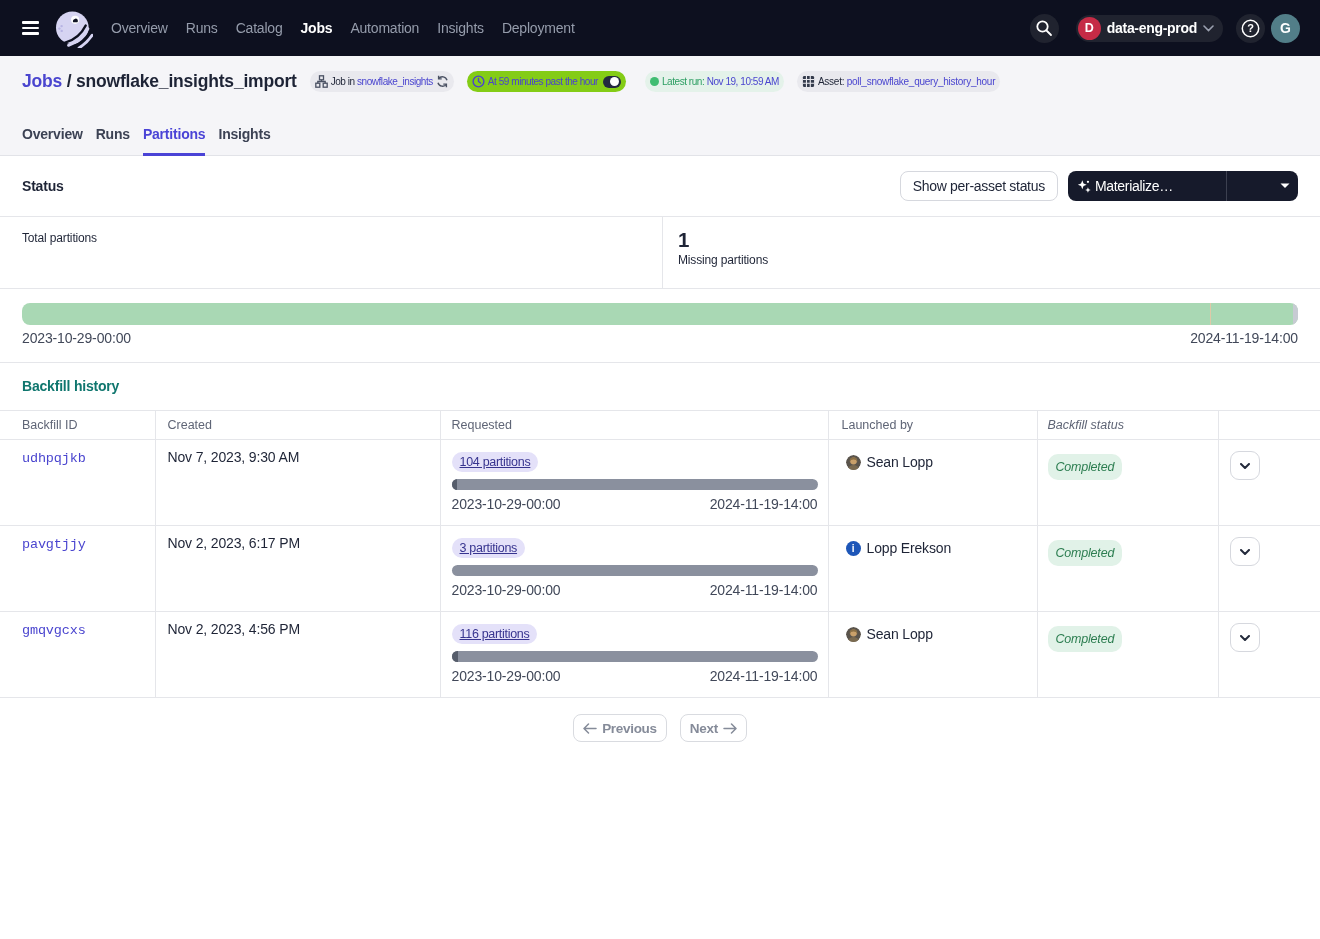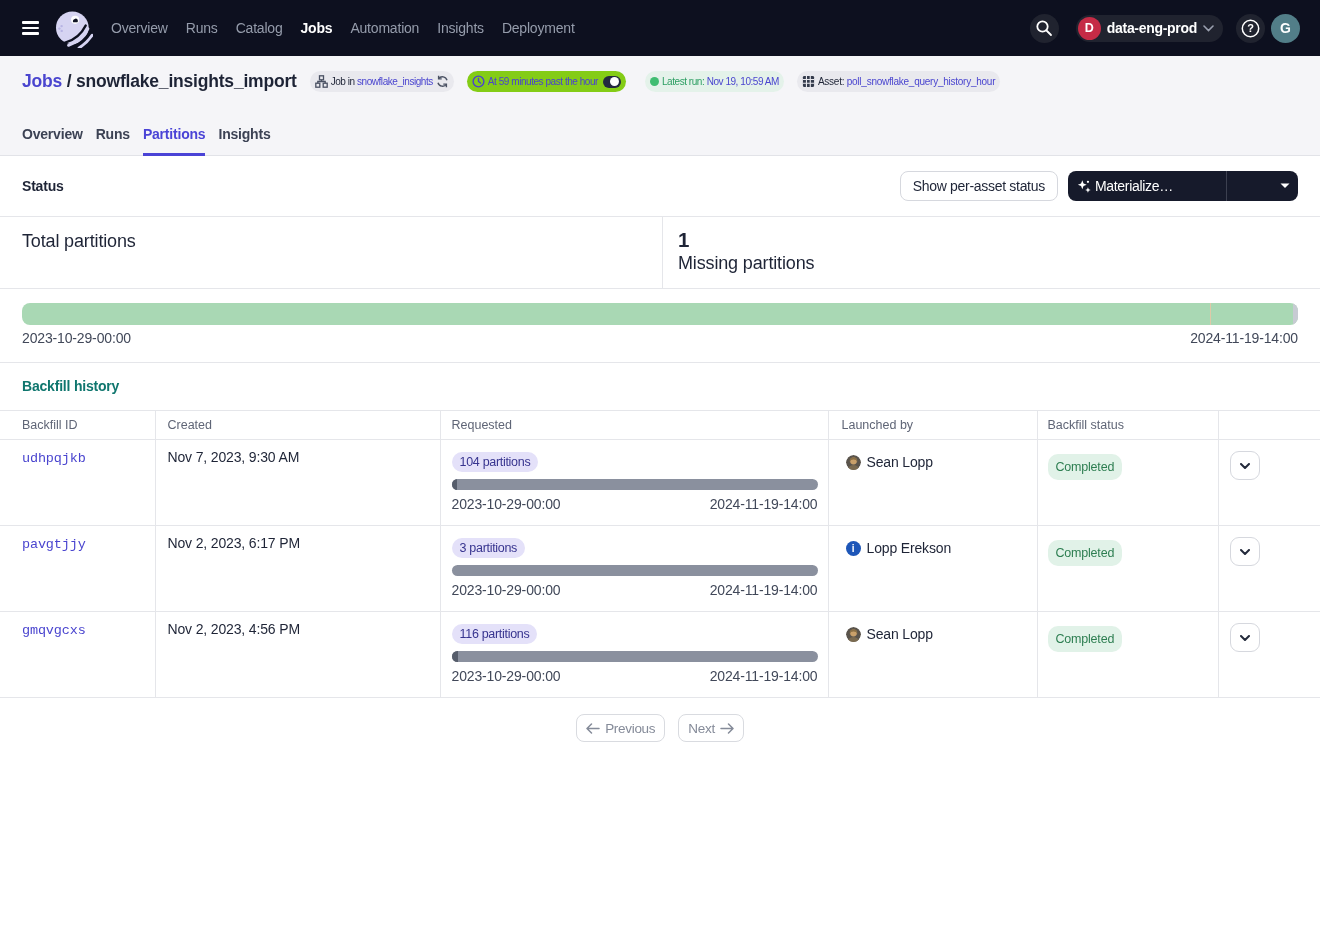--- a/index.html
+++ b/index.html
@@ -39,55 +39,55 @@
 .btn.dark { background:#161a2b; color:#fff; padding:0;gap:44px; }
 .btn.dark .main { display:flex; align-items:center; gap:3px; padding:0 9px; }
 .btn.dark .split { width:1px; height:30px; background:#3c4050; }
 .btn.dark .caret { width:27px; display:flex; align-items:center; justify-content:center; height:30px; }
 
 .stats { height:73px; border-top:1px solid #e5e6ea; border-bottom:1px solid #e5e6ea; display:flex; }
 .stats .cell { padding:12px 0 0 22px; }
 .stats .cell.c1 { width:663px; border-right:1px solid #e5e6ea; }
 .stats .cell.c2 { padding-left:15px; }
 .stats .num { font-size:20.5px; font-weight:700; color:#1e2436; line-height:22px; }
-.stats .lbl { font-size:18px; letter-spacing:-0.15px; color:#1e2436; margin-top:2px; }
+.stats .lbl { font-size:12px; letter-spacing:-0.15px; color:#1e2436; margin-top:2px; }
 
 .gbarwrap { position:relative; height:73px; }
 .gbar { position:absolute; left:22px; right:22px; top:14px; height:22px; border-radius:8px; overflow:hidden; background:#a9d8b4; }
 .gbar .miss { position:absolute; right:0; top:0; width:5px; height:22px; background:#c7cbd3; }
 .gbar .fail { position:absolute; left:1188px; top:0; width:1px; height:22px; background:#dfc9a8; }
 .gdates { position:absolute; left:22px; right:22px; top:41px; display:flex; justify-content:space-between; font-size:14px; letter-spacing:-0.15px; color:#414859; }
 
 .bh { height:48px; border-top:1px solid #e5e6ea; font-size:14px; letter-spacing:-0.2px; font-weight:700; color:#0f766e; padding:15px 0 0 22px; }
 
 table { width:1320px; border-collapse:collapse; table-layout:fixed; }
 table, tr, td, th { border:0; }
 thead th { border-top:1px solid #e5e6ea; border-bottom:1px solid #e5e6ea; height:29px; font-size:12.5px; font-weight:400; color:#5f6576; text-align:left; vertical-align:middle; }
 td { border-bottom:1px solid #e5e6ea; vertical-align:top; height:86px; }
 th:nth-child(n+2), td:nth-child(n+2) { border-left:1px solid #e5e6ea; }
 .cid { width:155px; padding-left:22px; }
 .ccr { width:285px; padding-left:12px; }
 .crq { width:388px; padding-left:11px; }
 .clb { width:209px; padding-left:13px;margin-top:8px; }
-.cst { width:181px; padding-left:10px; }
+.cst { width:181px; padding-left:10px;font-style:italic; }
 .cmore { width:102px; padding-left:11px; }
 td.cid a { font-family:"Liberation Mono",monospace; font-size:13.5px; color:#4a45cf; }
 td { font-size:14px; letter-spacing:-0.15px; color:#1e2436; }
 td.cid, td.ccr { padding-top:9px; }
-.chip { display:inline-flex; height:20px; border-radius:10px; background:#e4e1f9; color:#37348f; font-size:12.5px; letter-spacing:-0.3px; align-items:center; padding:0 8px; margin-top:12px; }
+.chip { display:inline-flex; height:20px; border-radius:10px; background:#e4e1f9; color:#37348f; font-size:12.5px; letter-spacing:-0.3px; align-items:center; padding:0 8px; margin-top:12px;text-decoration:underline; }
 .reqbar { position:relative; width:366px; height:11px; border-radius:5.5px; background:#8a909e; overflow:hidden; margin-top:7px; }
 .reqbar .dk { position:absolute; left:0; top:0; height:11px; background:#565d6b; }
 .reqdates { width:366px; display:flex; justify-content:space-between; font-size:14px; letter-spacing:-0.15px; color:#414859; margin-top:6px; }
 .lb { display:flex; align-items:center; gap:6px; padding-top:14px; margin-left:4px; }
 .avatar { width:15px; height:15px; border-radius:50%; flex:none; }
 .iz { background:#1d56b8; color:#fff; font-size:10px; font-weight:700; display:flex; align-items:center; justify-content:center; font-style:normal; }
 .done { display:inline-flex; height:26px; border-radius:10px; background:#e1f2e8; color:#2d7e51; font-size:12.5px; letter-spacing:-0.2px; align-items:center; padding:0 8px; margin-top:14px; }
 .morebtn { width:30px; height:29px; border-radius:9px; border:1px solid #d6d8de; background:#fff; display:flex; align-items:center; justify-content:center; margin-top:11px; }
 
-.pager { display:flex; justify-content:center; gap:13px; margin-top:16px; }
+.pager { display:flex; justify-content:center; gap:13px; margin-top:16px;font-weight:bold; }
 .pbtn { height:28px; border:1px solid #d9dbe0; border-radius:8px; background:#fff; color:#858b99; font-size:13.5px; letter-spacing:-0.3px; display:flex; align-items:center; gap:5px; padding:0 9px; }
 </style>
 </head>
 <body>
 
 <div class="nav">
   <div class="burger">
       <i></i>
       <i></i>
       <i></i>

